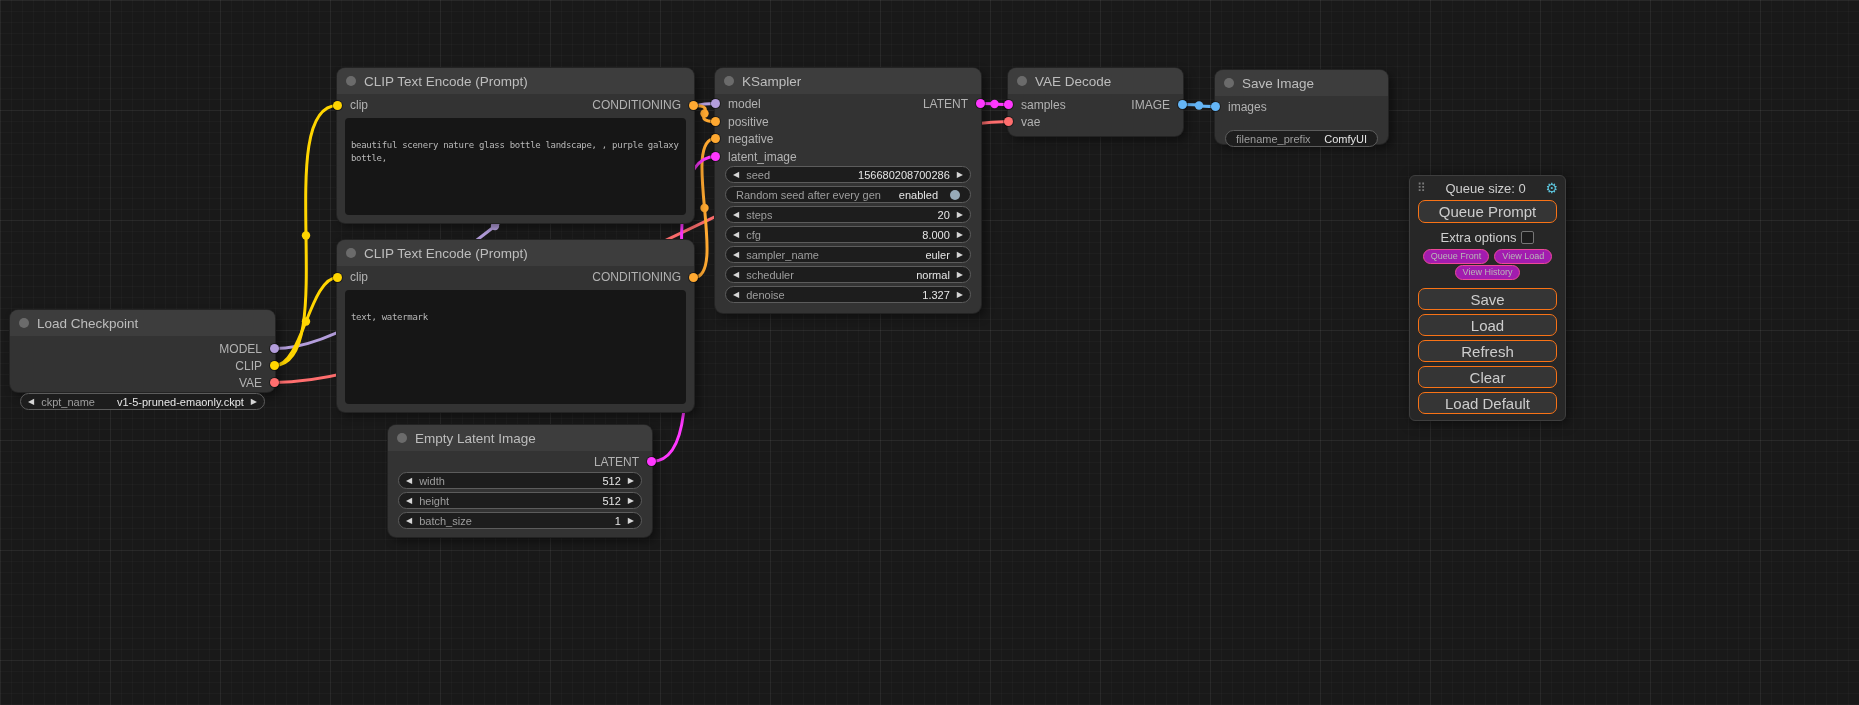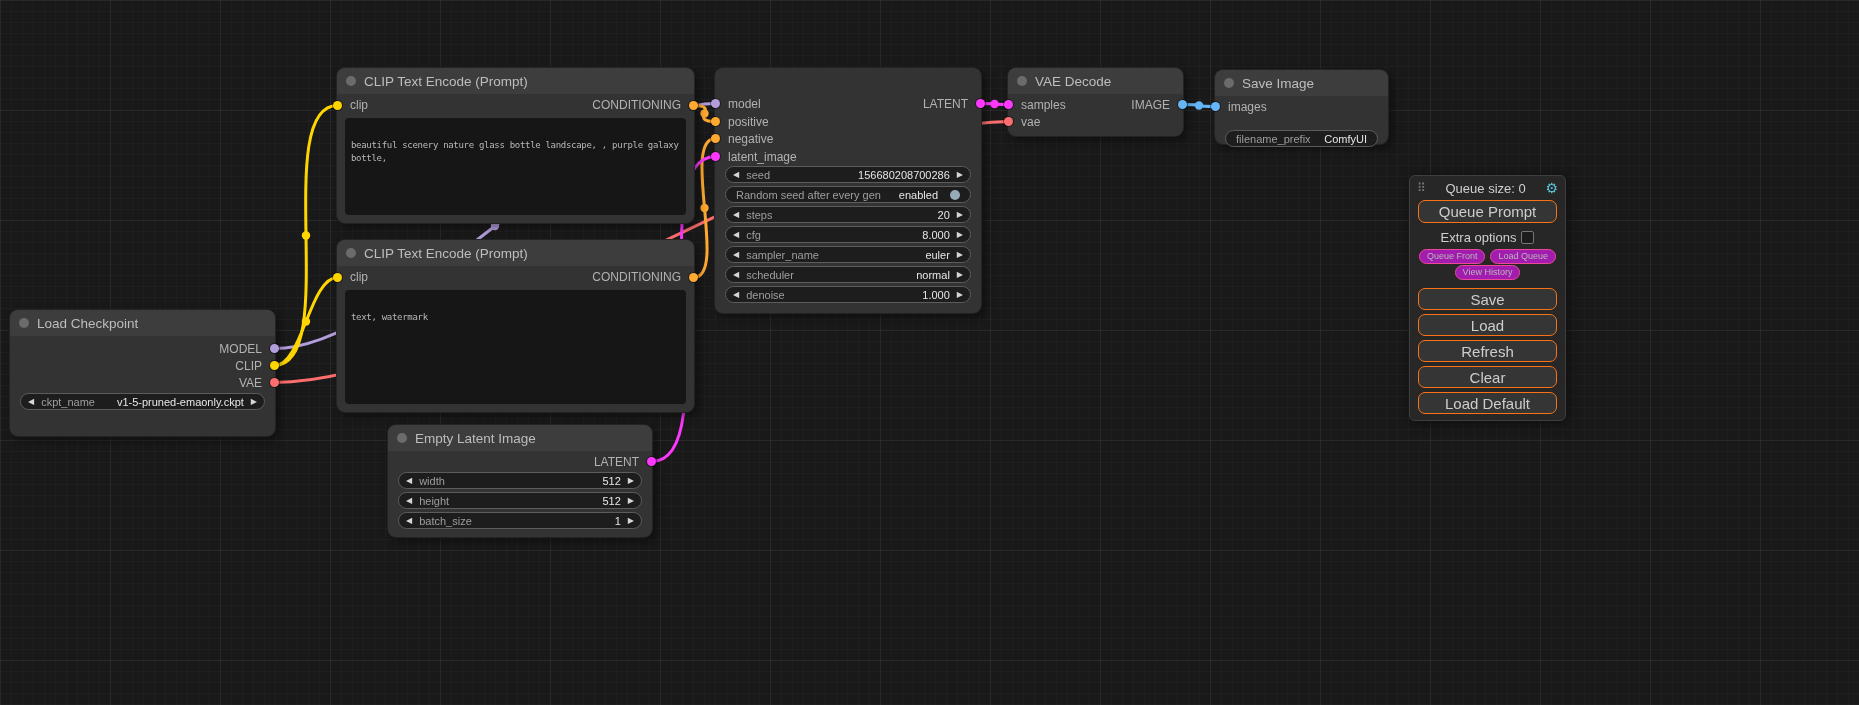--- a/index.html
+++ b/index.html
@@ -103,21 +103,21 @@
       <path d="M 693.5,277.5 C 728.6825595998927,277.5 680.3174404001073,138.5 715.5,138.5" stroke="#FFA931" stroke-width="3" fill="none" stroke-linecap="round"></path>
       <circle cx="704.5" cy="208" r="4.2" fill="#FFA931"></circle>
       <path d="M 651.5,461.5 C 729.4106058248811,461.5 637.5893941751189,156.5 715.5,156.5" stroke="#FF38FF" stroke-width="3" fill="none" stroke-linecap="round"></path>
       <circle cx="683.5" cy="309" r="4.2" fill="#FF38FF"></circle>
       <path d="M 980.5,103.5 C 1008.5,103.5 980.5,104.5 1008.5,104.5" stroke="#FF38FF" stroke-width="3" fill="none" stroke-linecap="round"></path>
       <circle cx="994.5" cy="104" r="4.2" fill="#FF38FF"></circle>
       <path d="M 1182.5,104.5 C 1210.5,104.5 1187.5,106.5 1215.5,106.5" stroke="#64B5F6" stroke-width="3" fill="none" stroke-linecap="round"></path>
       <circle cx="1199" cy="105.5" r="4.2" fill="#64B5F6"></circle>
     </svg>
 
-  <div class="node" style="left:10px;top:310px;width:265px;height:126px">
+  <div class="node" style="left:10px;top:310px;width:265px;height:82px">
     <div class="title">
       <span class="cdot"></span>
       <span>Load Checkpoint</span>
     </div>
     <div class="srow" style="top:30px">
         <span class="out">MODEL</span>
       </div>
     <div class="srow" style="top:47px">
         <span class="out">CLIP</span>
       </div>
@@ -186,20 +186,24 @@
     </div>
     <div class="widget" style="top:87px">
       <span class="arrow">◀</span>
       <span class="wname">batch_size</span>
       <span class="wval">1</span>
       <span class="arrow">▶</span>
     </div>
   </div>
 
   <div class="node" style="left:715px;top:68px;width:266px;height:245px">
+    <div class="title">
+      <span class="cdot"></span>
+      <span>KSampler</span>
+    </div>
     <div class="srow" style="top:27px">
       <span class="in">model</span>
       <span class="out">LATENT</span>
     </div>
     <div class="srow" style="top:45px">
         <span class="in">positive</span>
       </div>
     <div class="srow" style="top:62px">
         <span class="in">negative</span>
       </div>
@@ -243,21 +247,21 @@
     </div>
     <div class="widget" style="top:198px">
       <span class="arrow">◀</span>
       <span class="wname">scheduler</span>
       <span class="wval">normal</span>
       <span class="arrow">▶</span>
     </div>
     <div class="widget" style="top:218px">
       <span class="arrow">◀</span>
       <span class="wname">denoise</span>
-      <span class="wval">1.000</span>
+      <span class="wval">1.327</span>
       <span class="arrow">▶</span>
     </div>
   </div>
 
   <div class="node" style="left:1008px;top:68px;width:175px;height:68px">
     <div class="title">
       <span class="cdot"></span>
       <span>VAE Decode</span>
     </div>
     <div class="srow" style="top:28px">
@@ -293,21 +297,21 @@
       <span class="qtitle">Queue size: 0</span>
       <span class="qgear" style="color: rgb(92, 195, 218);">⚙</span>
     </div>
     <button class="qbtn" style="top:24px;height:23px">Queue Prompt</button>
     <div class="qrow" style="top:54px;">
       <span class="qextra-label">Extra options</span>
       <span class="qcheck"></span>
     </div>
     <div class="qrow" style="top:73px">
       <button class="qsmall">Queue Front</button>
-      <button class="qsmall">Load Queue</button>
+      <button class="qsmall">View Load</button>
     </div>
     <div class="qrow" style="top:89px">
       <button class="qsmall">View History</button>
     </div>
     <button class="qbtn" style="top:112px">Save</button>
     <button class="qbtn" style="top:138px">Load</button>
     <button class="qbtn" style="top:164px">Refresh</button>
     <button class="qbtn" style="top:190px">Clear</button>
     <button class="qbtn" style="top:216px">Load Default</button>
   </div>

